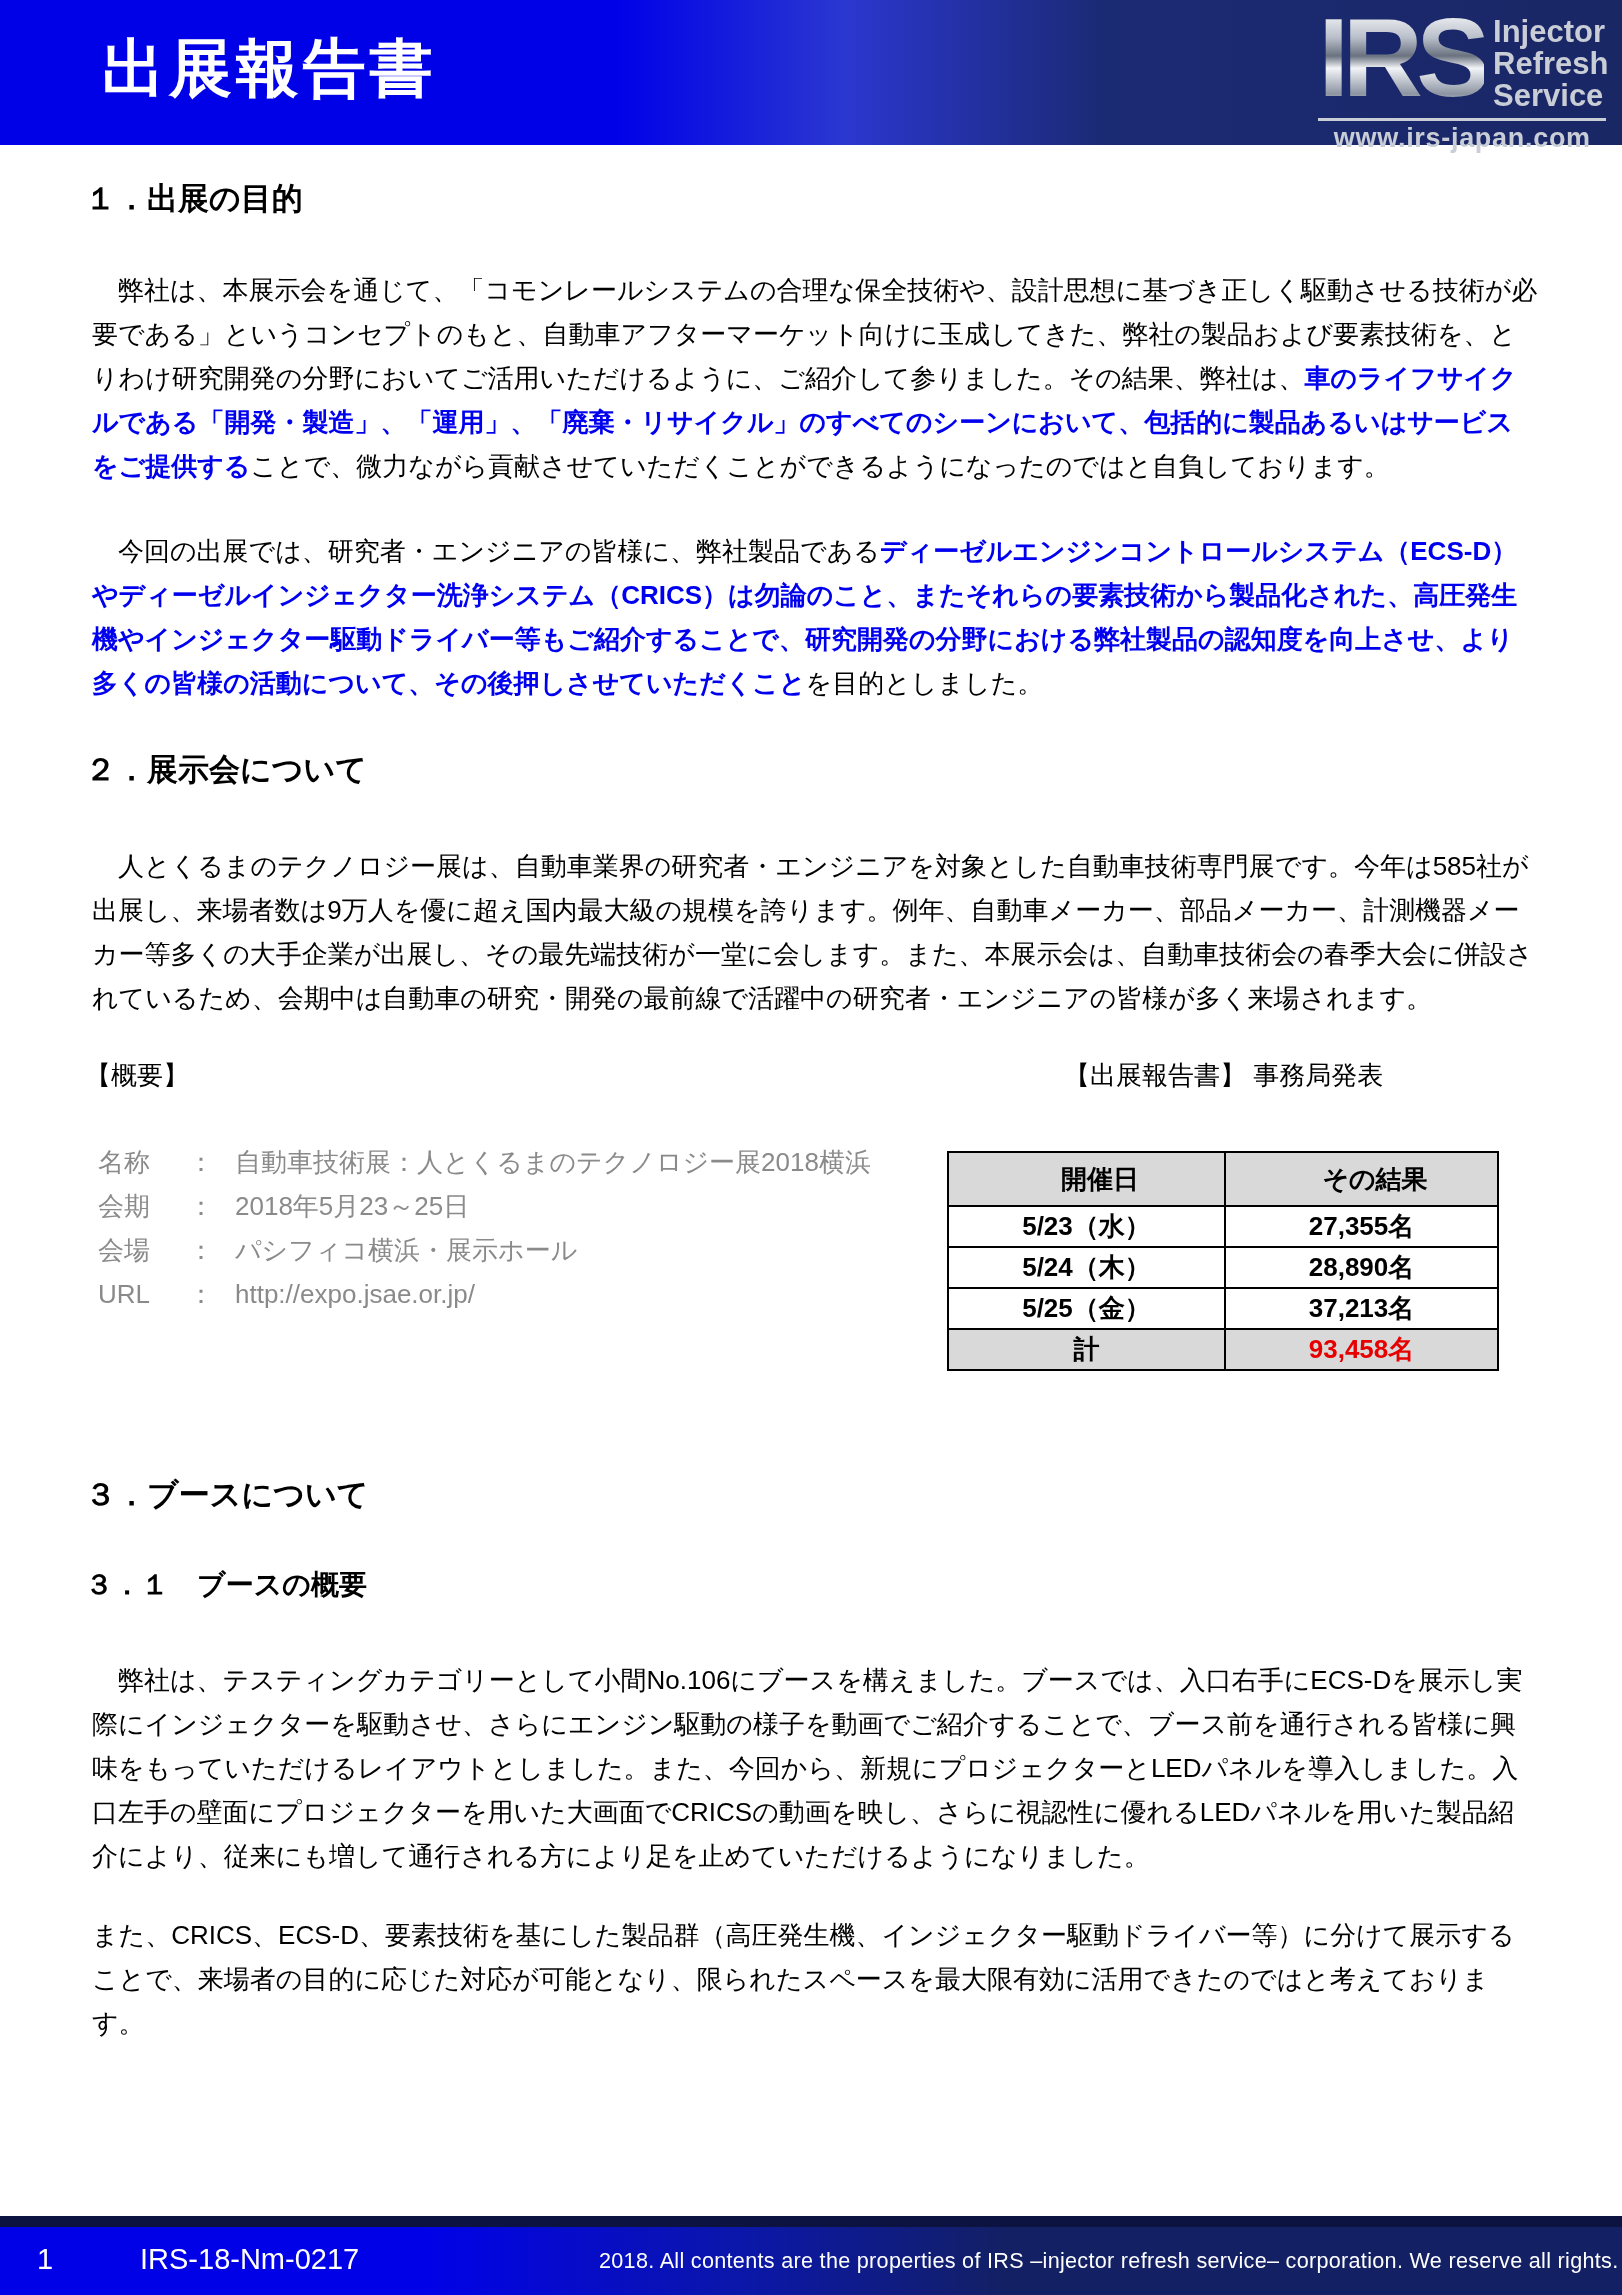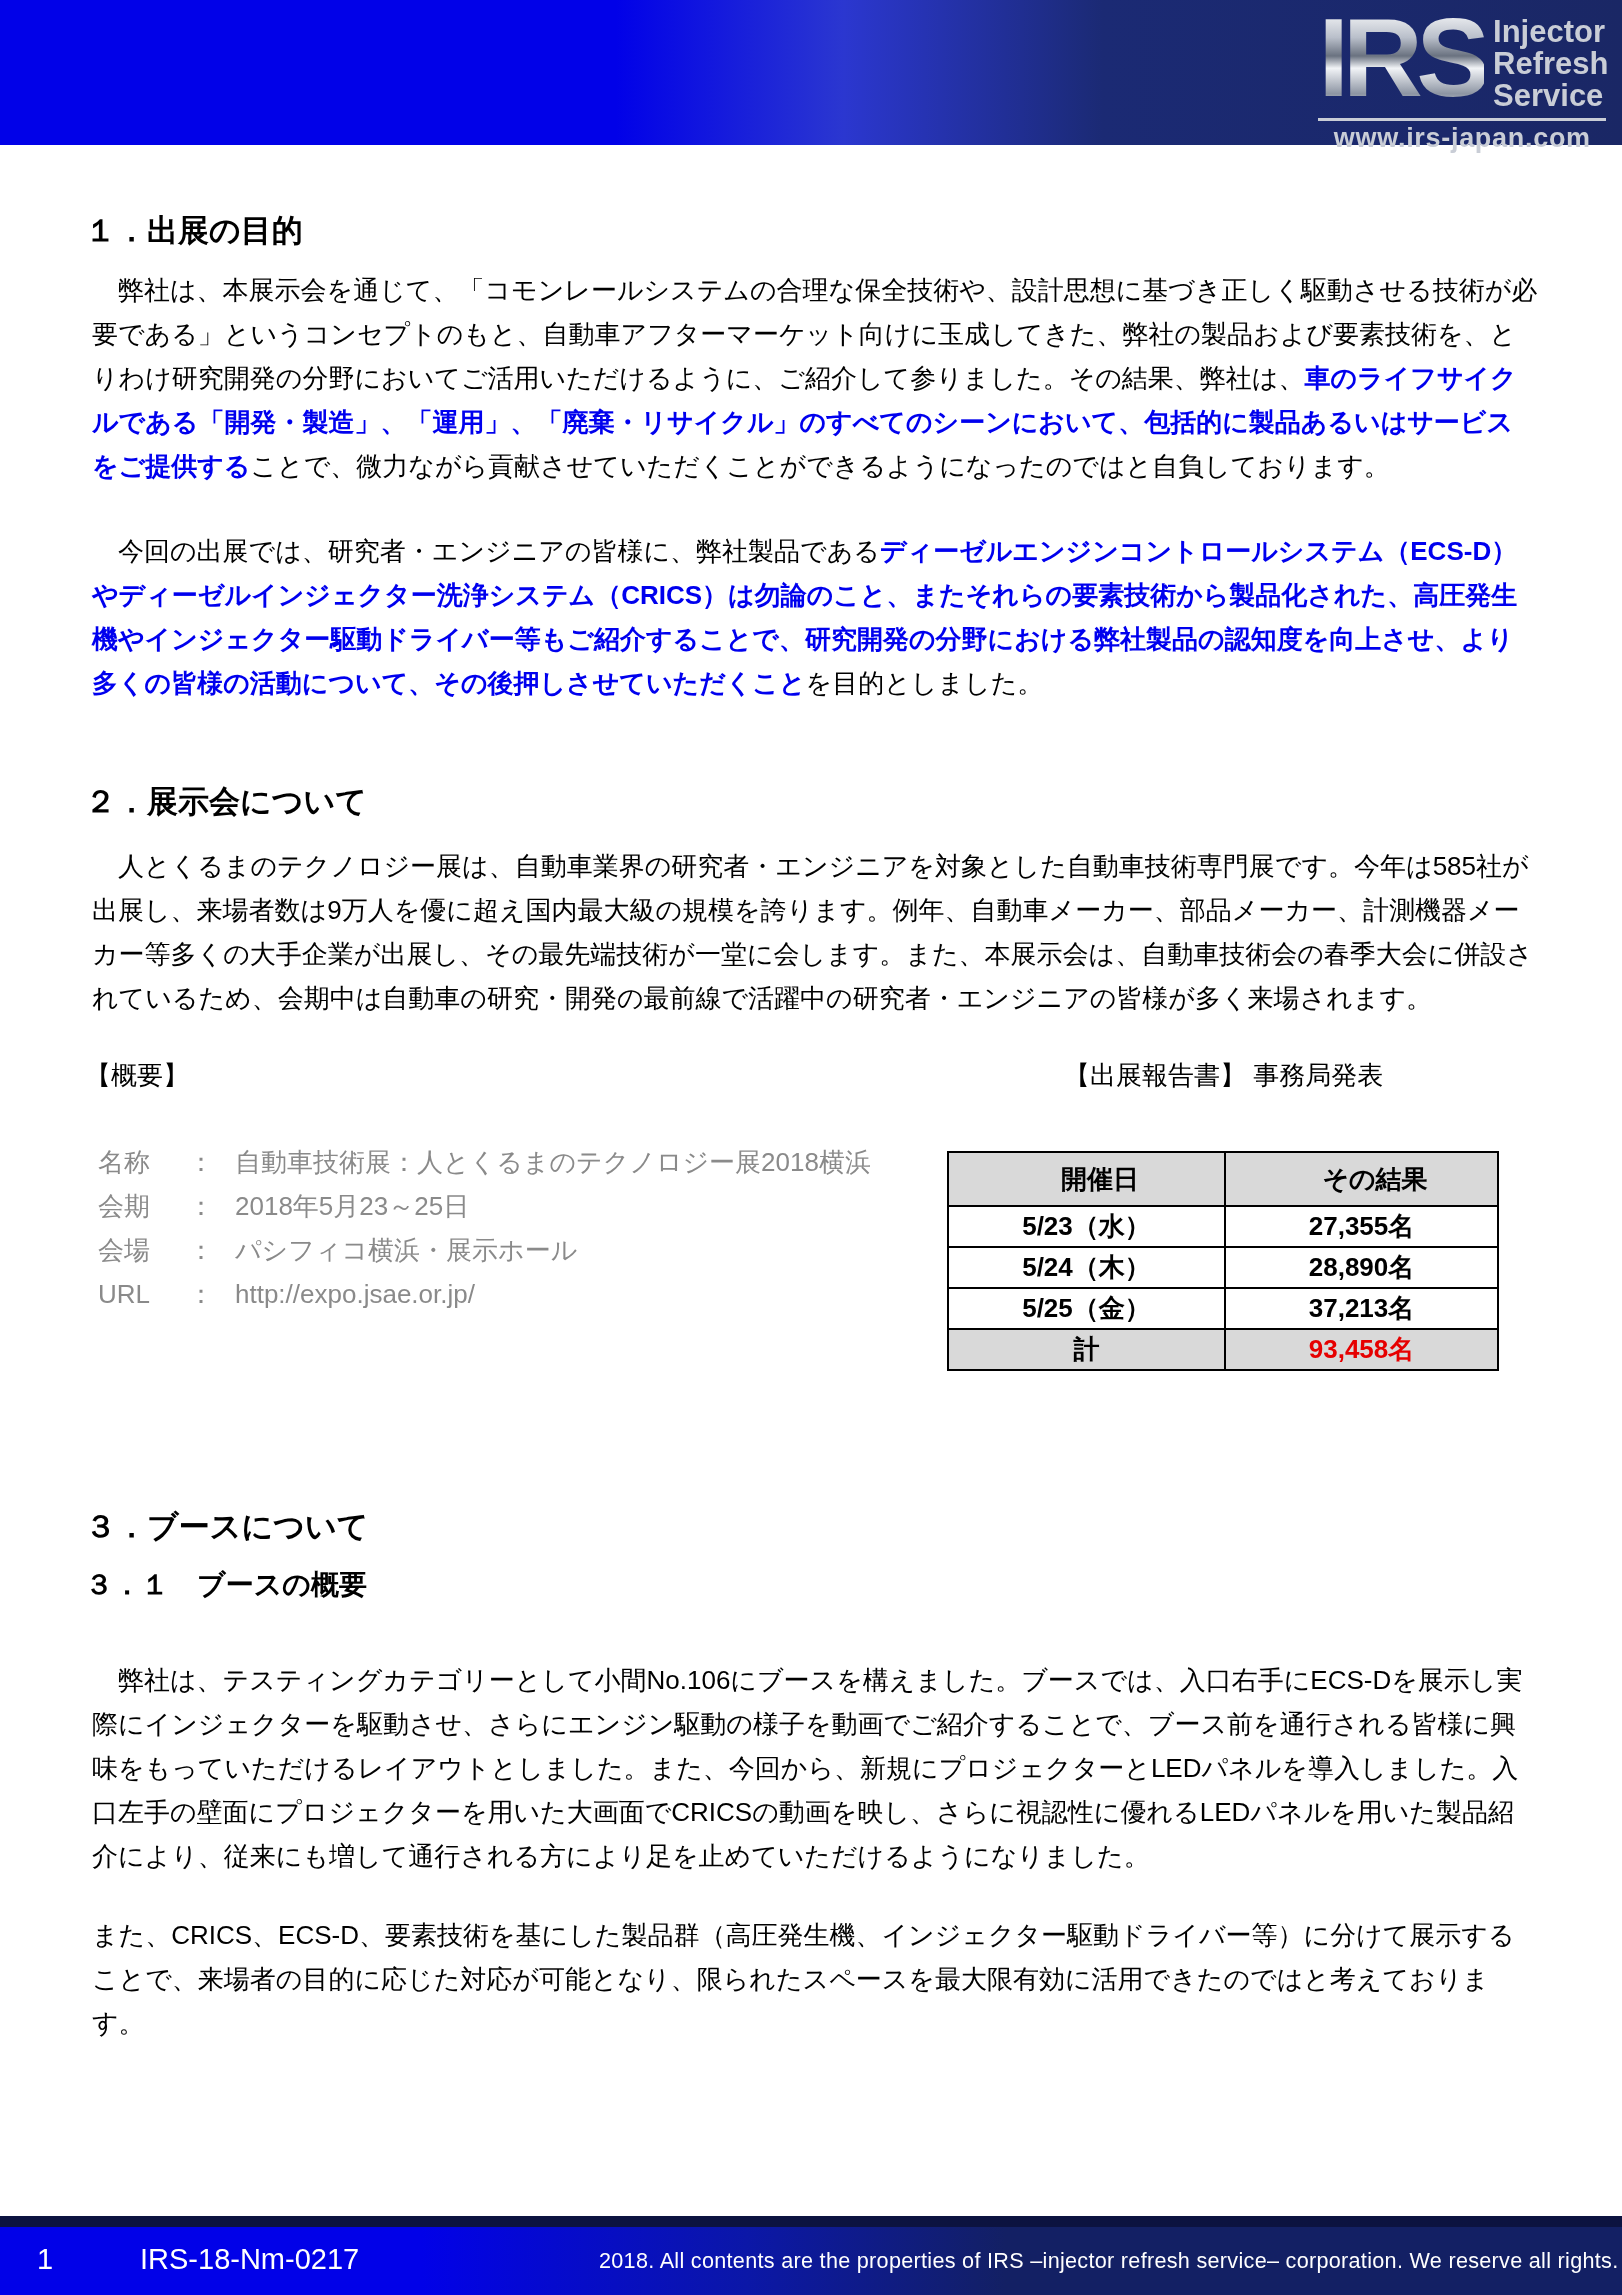--- a/index.html
+++ b/index.html
@@ -26,21 +26,21 @@
     font-size:111px; font-weight:bold; line-height:0.92; letter-spacing:-6.5px;
     background:linear-gradient(180deg,#ffffff 0%,#b9bfca 30%,#6a7280 48%,#f2f4f7 60%,#8d95a3 85%,#c9cdd6 100%);
     -webkit-background-clip:text; background-clip:text; color:transparent;
   }
   .logo-words { display:flex; flex-direction:column; padding-top:9.2px; margin-left:9.2px; }
   .logo-words span { font-size:31px; font-weight:bold; line-height:1.04; color:#c9cdd6; }
   .logo-rule { height:3.3px; background:#c9cdd6; margin-top:5.2px; }
   .logo-url { text-align:center; font-size:27px; font-weight:bold; margin-top:2.6px; letter-spacing:0.7px; color:#c9cdd6; }
 
   
-  .h2 { position:absolute; left:85px; font-size:31px; font-weight:bold; line-height:1.15;margin-top:32px; }
+  .h2 { position:absolute; left:85px; font-size:31px; font-weight:bold; line-height:1.15; }
   .h3 { position:absolute; left:85px; font-size:28px; font-weight:bold; line-height:1.15; }
   .para {
     position:absolute; left:92px; width:1447px;
     font-size:26px; line-height:44px; text-align:left; color:#000;
   }
   .indent { text-indent:26px; }
   .accent { color:#0000ee; font-weight:bold; }
 
   .bracket-label { position:absolute; font-size:26px; color:#000; line-height:1.2; }
 
@@ -73,20 +73,21 @@
   .page-num { position:absolute; left:37px; top:15.7px; font-size:29px; }
   .doc-id { position:absolute; left:140px; top:15.7px; font-size:29px; }
   .copyright { position:absolute; left:599px; top:21px; font-size:21.6px; letter-spacing:0.3px; }
 </style>
 </head>
 <body>
 
 <div class="page">
 
   <div class="header-band">
+    <div class="report-title">出展報告書</div>
     <div class="logo">
       <div class="logo-top">
         <span class="logo-irs">IRS</span>
         <span class="logo-words">
           <span>Injector</span>
           <span>Refresh</span>
           <span>Service</span>
         </span>
       </div>
       <div class="logo-rule"></div>

